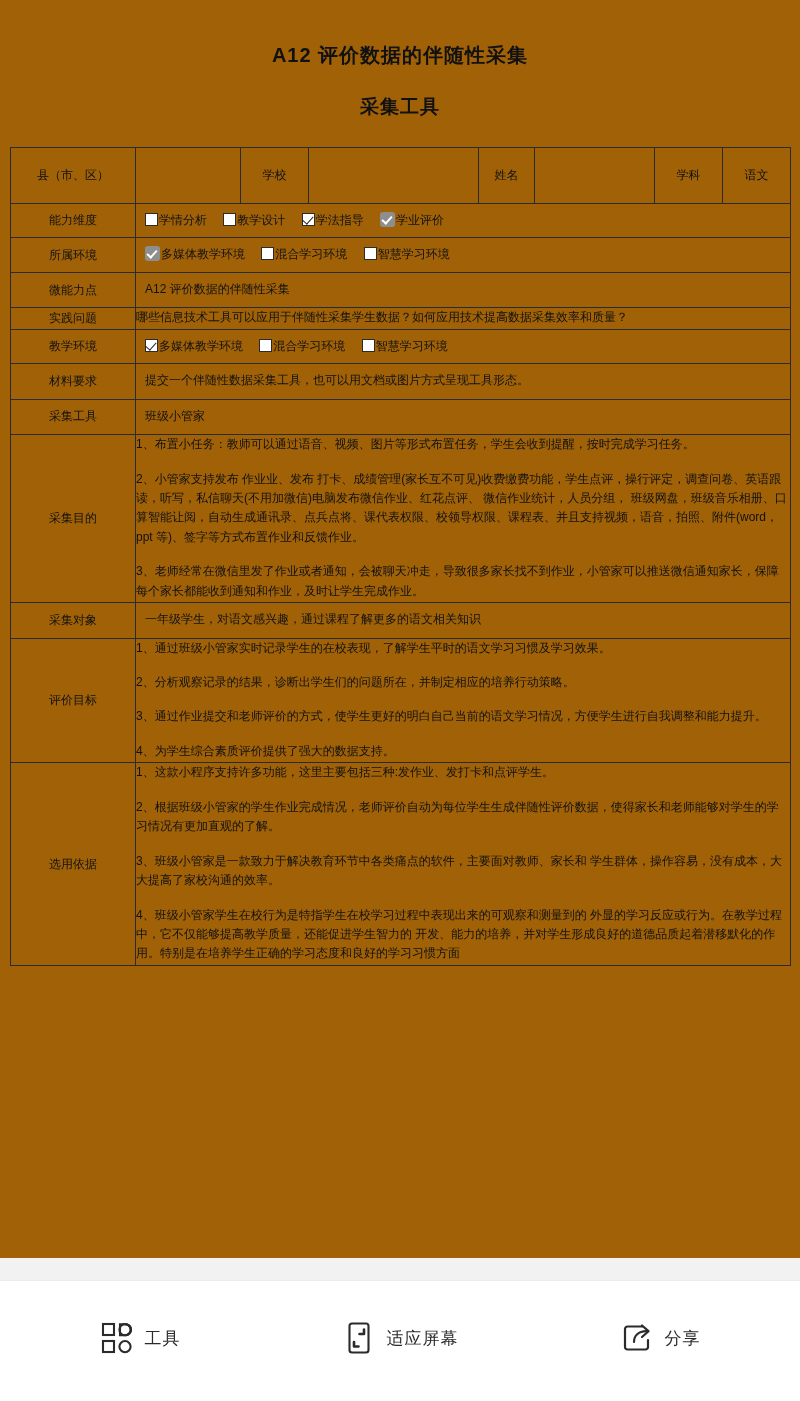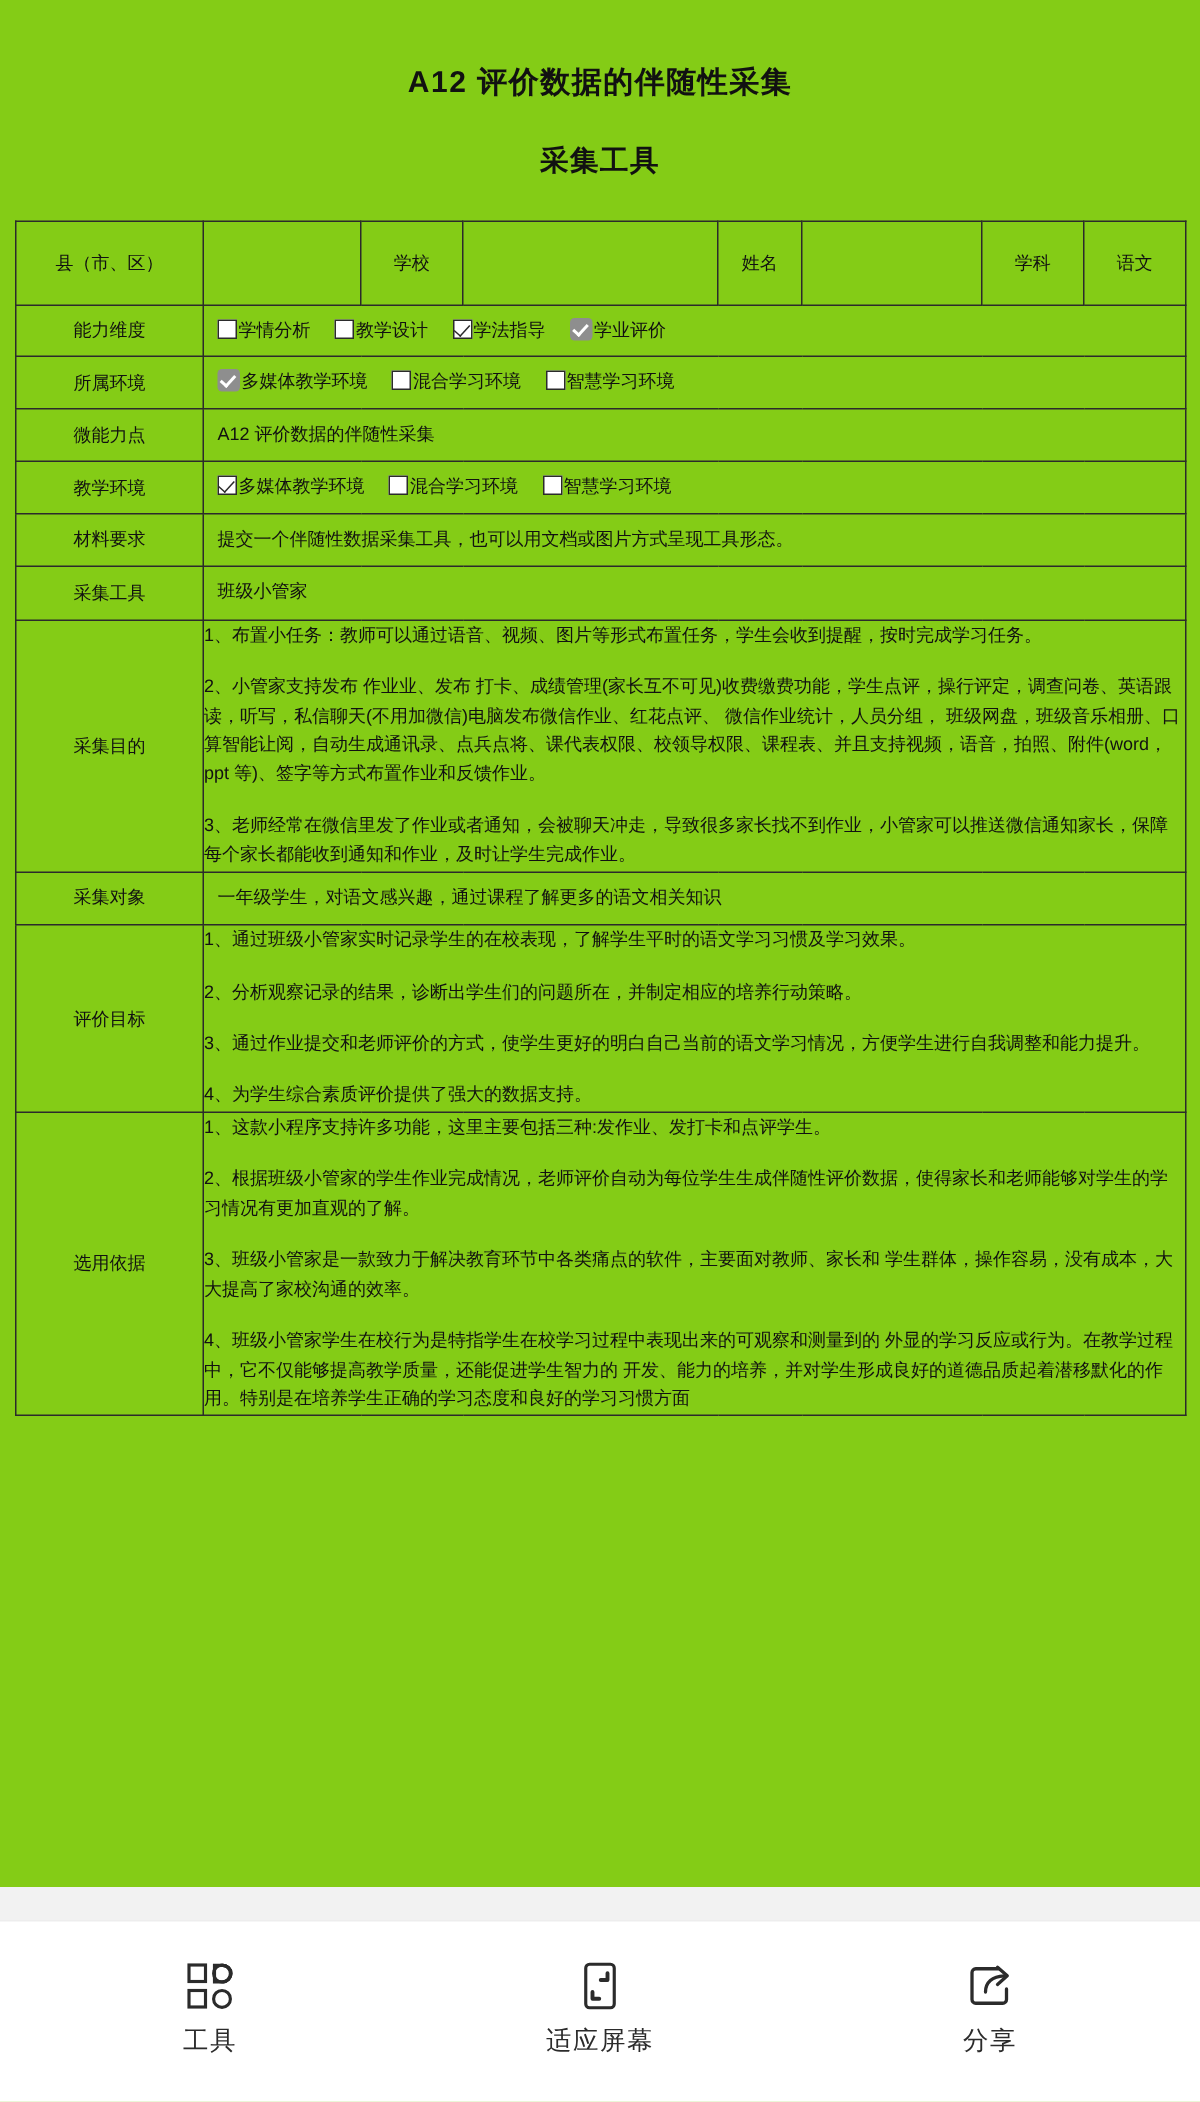--- a/index.html
+++ b/index.html
@@ -15,21 +15,21 @@
     width: 800px; height: 1401px;
     background: #ffffff;
     overflow: hidden;
   }
 
   
   #doc {
     position: absolute;
     left: 0; top: 0; right: 0;
     height: 1258px;
-    background: #84cc16;
+    background: #a16207;
     padding: 0 10px;
   }
 
   .doc-title {
     text-align: center;
     font-weight: bold;
     font-size: 20px;
     color: #111;
     letter-spacing: 1px;
     padding-top: 43px;
@@ -134,21 +134,21 @@
     background: #ffffff;
     border-top: 1px solid #ededed;
     display: flex;
     align-items: center;
     justify-content: space-around;
     padding: 0 10px 6px 10px;
   }
   .tool {
     width: 160px;
     display: flex;
-    flex-direction: column;
+    flex-direction: row;
     align-items: center;
     justify-content: center;
     gap: 11px;
     cursor: pointer;
   }
   .tool .ic { width: 34px; height: 34px; display: block; }
   .tool .tl {
     font-size: 17px;
     color: #2b2b2b;
     letter-spacing: 1px;
@@ -208,20 +208,26 @@
           </td>
         </tr>
 
         <tr class="row-one-line">
           <td class="lbl">微能力点</td>
           <td class="val single" colspan="7">
             <p class="para">A12 评价数据的伴随性采集</p>
           </td>
         </tr>
 
+        <tr>
+          <td class="lbl">实践问题</td>
+          <td class="val" colspan="7">
+            <p class="para">哪些信息技术工具可以应用于伴随性采集学生数据？如何应用技术提高数据采集效率和质量？</p>
+          </td>
+        </tr>
 
         <tr class="row-one-line">
           <td class="lbl">教学环境</td>
           <td class="val single" colspan="7">
             <span class="opt"><span class="cbx checked"></span><span>多媒体教学环境</span></span>
             <span class="opt"><span class="cbx"></span><span>混合学习环境</span></span>
             <span class="opt"><span class="cbx"></span><span>智慧学习环境</span></span>
           </td>
         </tr>
 

